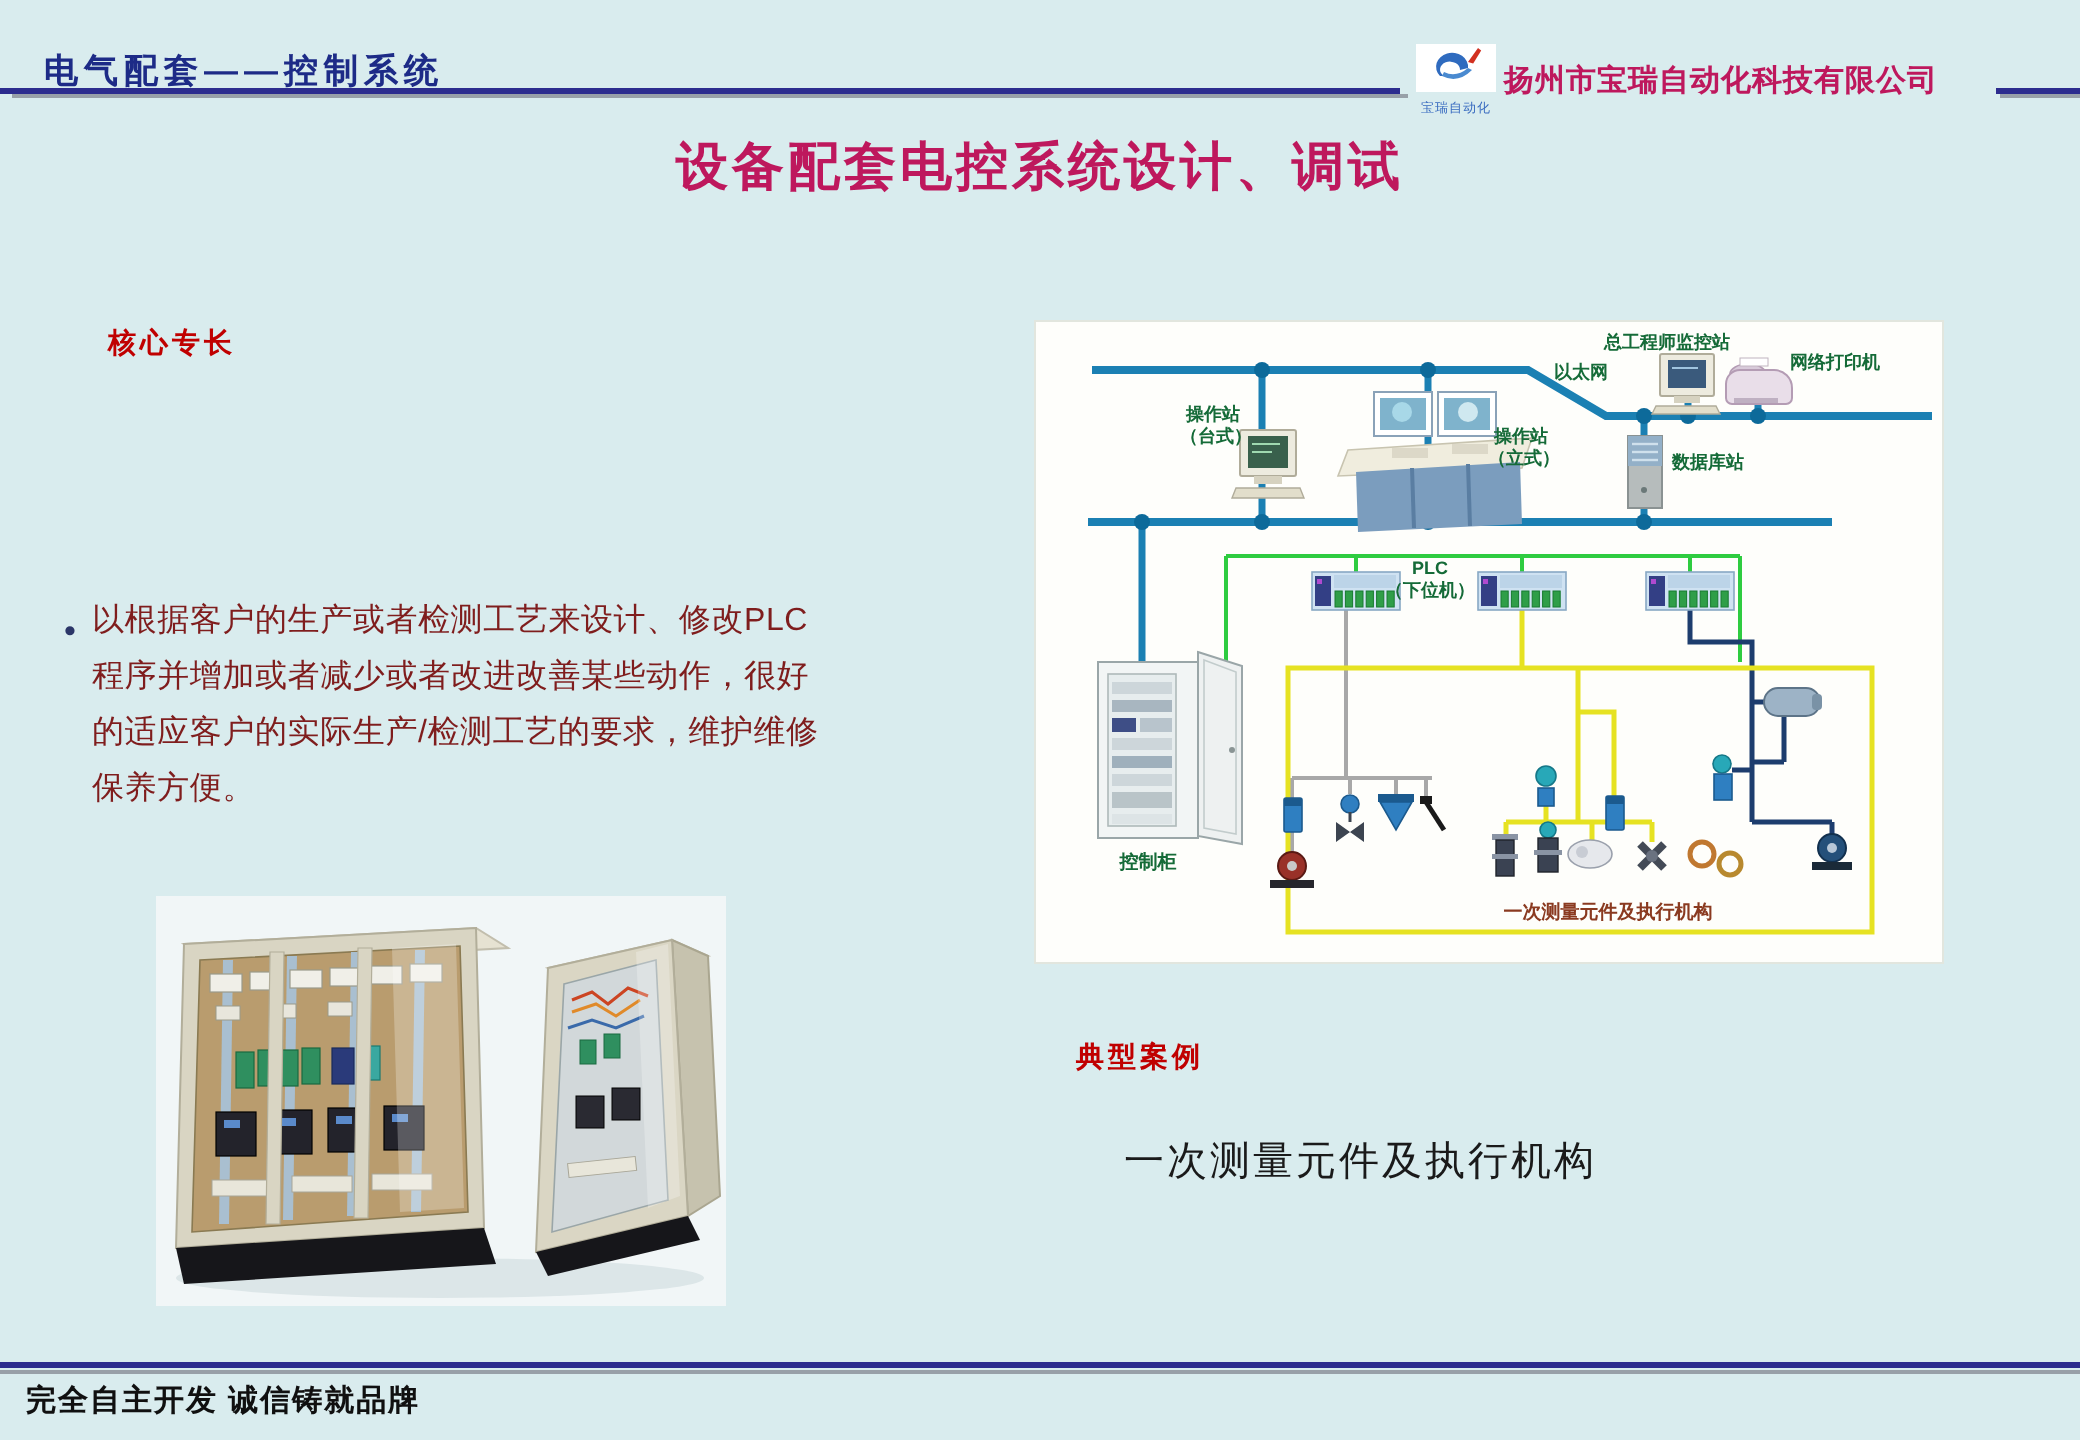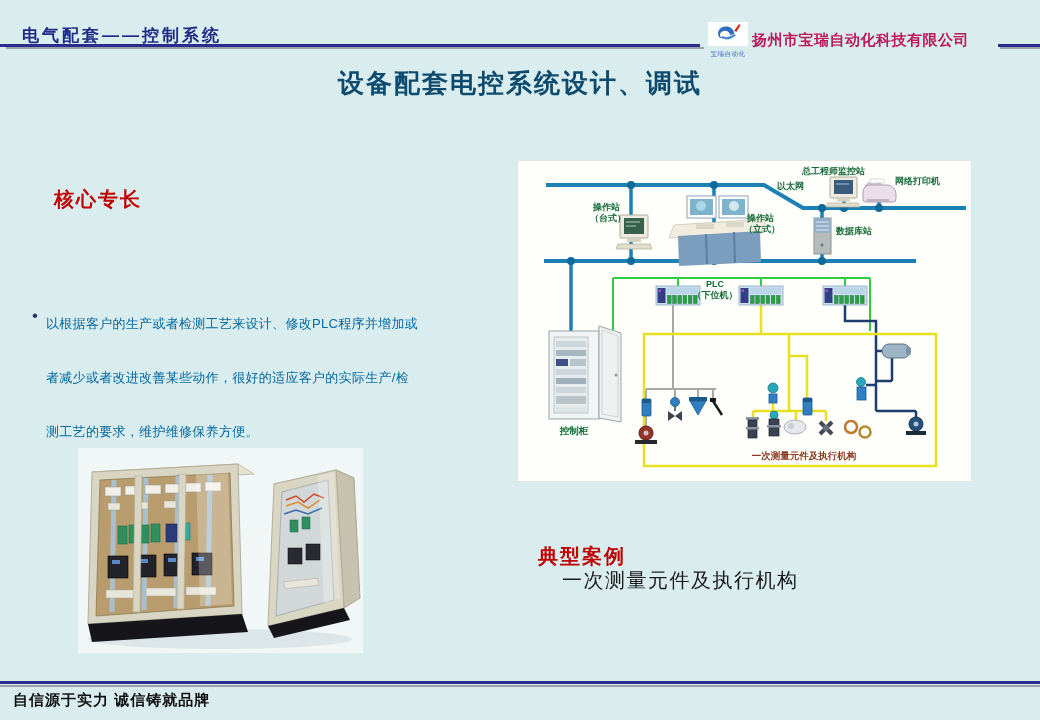--- a/index.html
+++ b/index.html
@@ -7,28 +7,28 @@
   .slide{position:relative;width:1040px;height:720px;background:#d9ecee;overflow:hidden;text-decoration:underline;}
   .abs{position:absolute;}
   
   .sec-title{left:22px;top:24px;font-size:17px;font-weight:bold;letter-spacing:3px;color:#1d2b87;}
   .rule-navy{background:#2c2c8e;height:3px;}
   .rule-gray{background:#98a0a8;height:2px;}
   .logo-box{left:708px;top:22px;width:40px;height:33px;text-align:center;}
   .logo-caption{font-size:6.5px;color:#3a6cc0;line-height:7px;letter-spacing:0.5px;}
   .company{left:752px;top:31px;font-size:15px;font-weight:bold;color:#be185d;letter-spacing:0.5px;}
   
-  .slide-title{left:0;top:66px;width:1040px;text-align:center;font-size:26px;font-weight:bold;color:#0c4a6e;letter-spacing:2px;}
-  
-  .h-red{font-size:20px;font-weight:bold;color:#c00000;letter-spacing:2px;margin-top:23px;}
+  .slide-title{left:0;top:66px;width:1040px;text-align:center;font-size:26px;font-weight:bold;color:#be185d;letter-spacing:2px;}
+  
+  .h-red{font-size:14px;font-weight:bold;color:#c00000;letter-spacing:2px;}
   .core-head{left:54px;top:163px;}
   .core-sub{left:62px;top:224px;font-size:19px;color:#1a1a1a;letter-spacing:1px;}
   .bullet-wrap{left:32px;top:297px;width:388px;display:flex;}
   .bullet-marker{width:14px;font-size:17px;color:#2b3668;line-height:38px;flex:0 0 14px;}
-  .bullet-text{flex:1;font-size:13px;line-height:54px;color:#0369a1;letter-spacing:0.3px;}
+  .bullet-text{flex:1;font-size:16px;line-height:28px;color:#7f1d1d;letter-spacing:0.3px;}
   
   .diagram{left:517px;top:160px;width:453px;height:320px;background:#fefefb;border:1px solid #e2e6de;}
   .case-head{left:538px;top:520px;text-align:right;}
   .case-name{left:562px;top:567px;font-size:20px;color:#1a1a1a;letter-spacing:1.5px;}
   
   .photo{left:78px;top:448px;width:285px;height:205px;}
   
   .slogan{left:13px;top:691px;font-size:15px;font-weight:bold;color:#101010;letter-spacing:1px;}
   svg text{font-family:"Liberation Sans",sans-serif;font-weight:bold;}
 </style>
@@ -358,15 +358,15 @@
       <text x="56" y="273" font-size="9.5" text-anchor="middle" fill="#156b38">控制柜</text>
       <text x="286" y="298" font-size="9.5" text-anchor="middle" fill="#8a3a20">一次测量元件及执行机构</text>
     </svg>
   </div>
 
   <div class="abs h-red case-head">典型案例</div>
   <div class="abs case-name">一次测量元件及执行机构</div>
 
   <div class="abs rule-navy" style="left:0;top:681px;width:1040px;"></div>
   <div class="abs rule-gray" style="left:0;top:684.5px;width:1040px;"></div>
-  <div class="abs slogan">自信源于实力 诚信铸就品牌</div>
+  <div class="abs slogan">完全自主开发 诚信铸就品牌</div>
 
 </div>
 
 </body></html>

